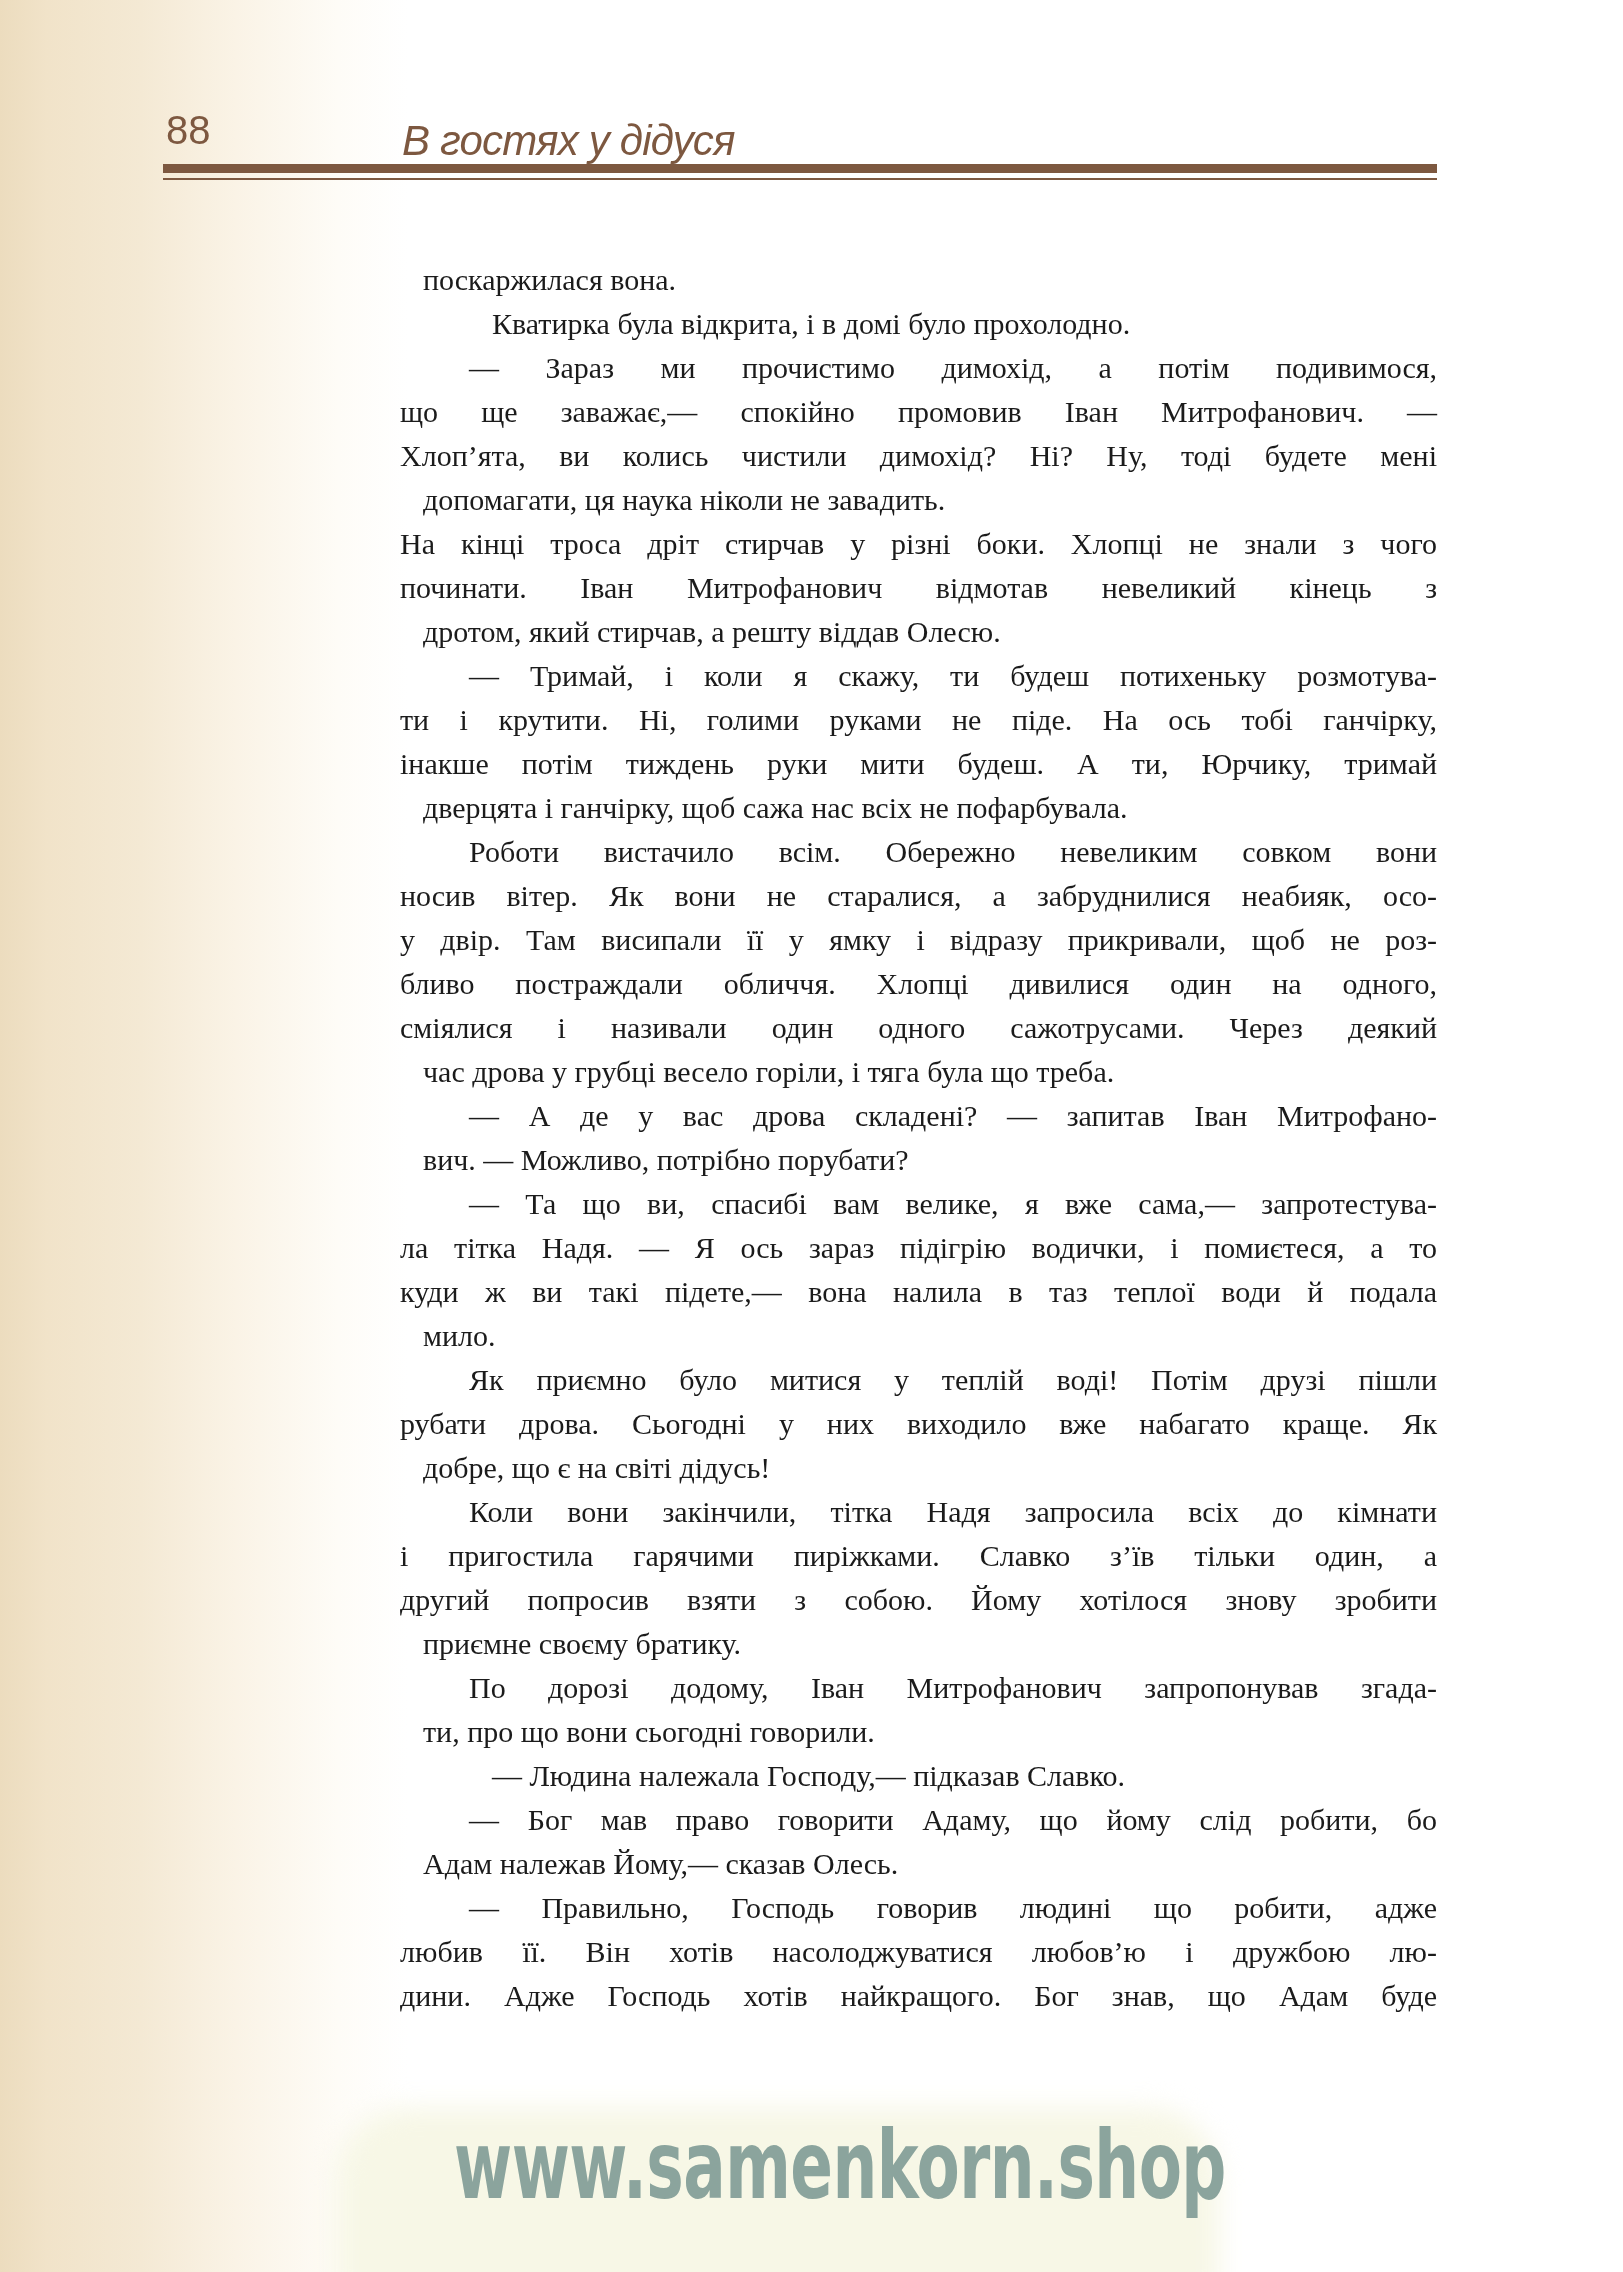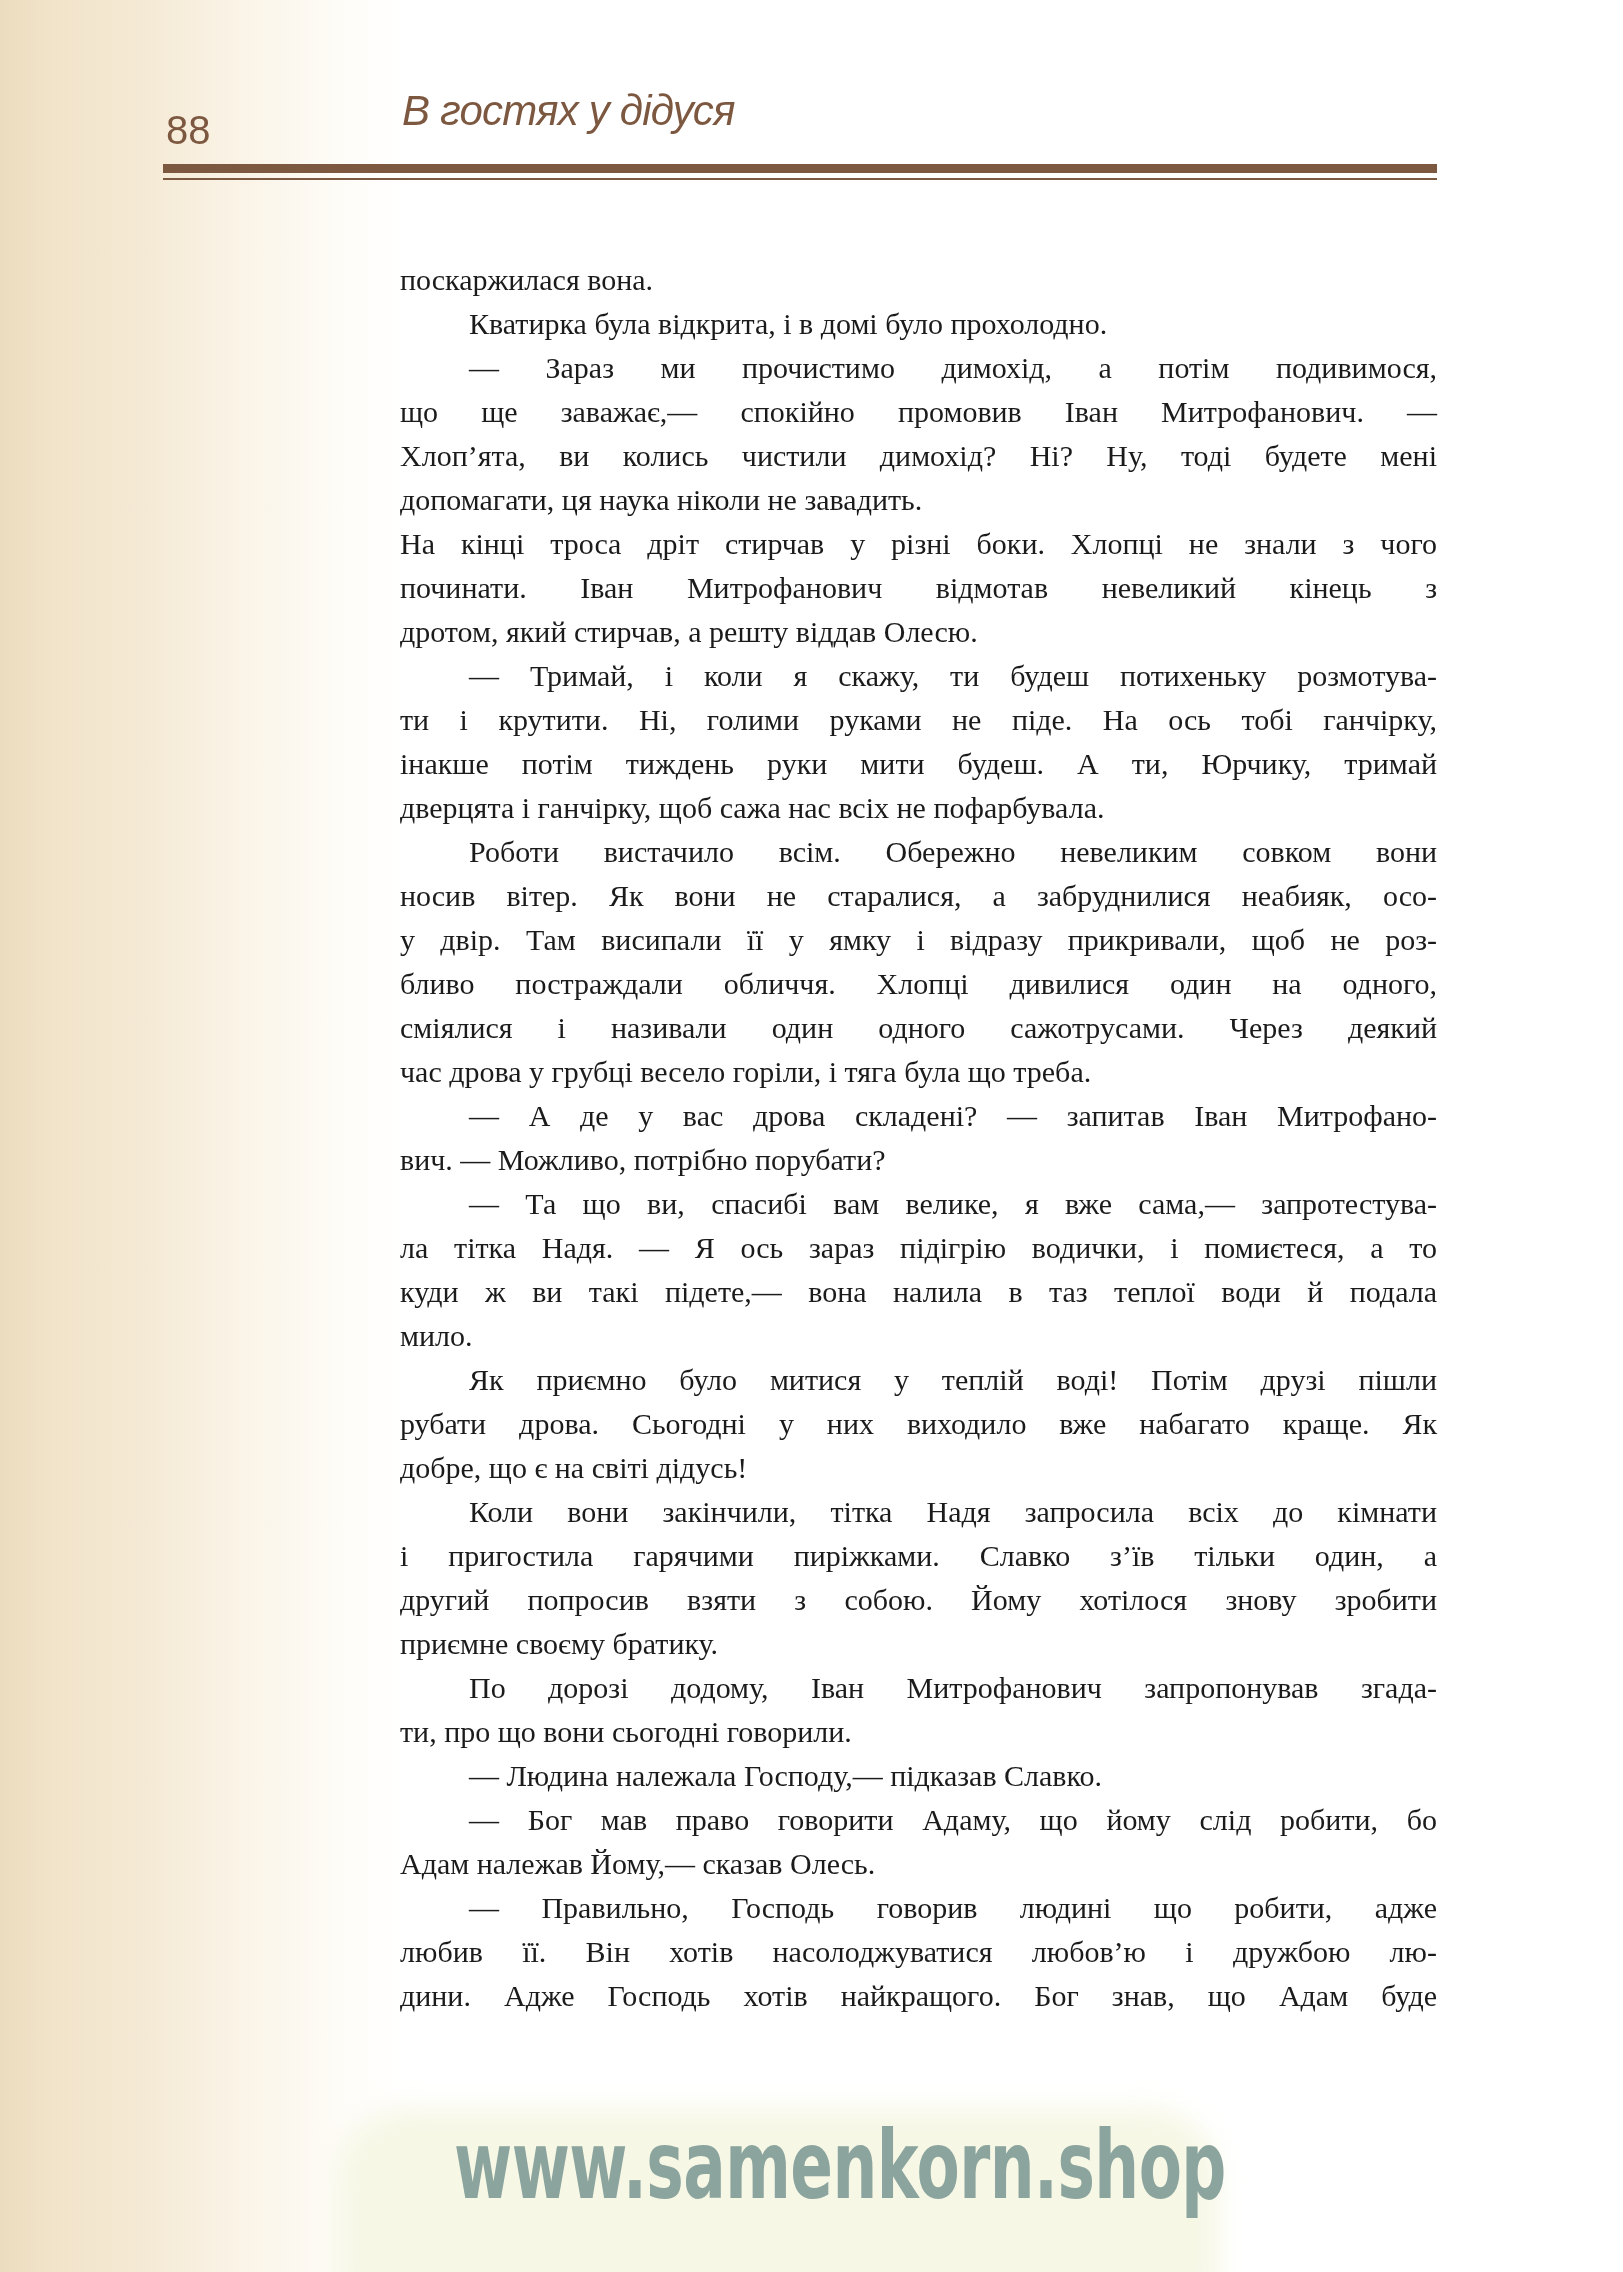--- a/index.html
+++ b/index.html
@@ -18,21 +18,21 @@
   
   .page-number {
     position: absolute;
     left: 166px; top: 110px;
     font-family: "Liberation Sans", "DejaVu Sans", sans-serif;
     font-size: 40px; line-height: 1;
     color: var(--accent, #7d5840);
   }
   .chapter-title {
     position: absolute;
-    left: 402px; top: 90px;
+    left: 402px; top: 120px;
     font-family: "Liberation Sans", "DejaVu Sans", sans-serif;
     font-style: italic;
     font-size: 42px; line-height: 1;
     letter-spacing: -0.8px;
     color: var(--accent, #7d5840);
     white-space: nowrap;
   }
   .rule-thick {
     position: absolute;
     left: 163px; top: 164px;
@@ -57,20 +57,21 @@
   .text-block .line {
     height: 44px;
     line-height: 44px;
     text-align: justify;
     text-align-last: justify;
     white-space: normal;
   }
   .text-block .line.left {
     text-align: center;
     text-align-last: left;
+    margin-left: 23px;
   }
   .text-block .line.indent {
     text-indent: 69px;
   }
 
   
   .watermark-band {
     position: absolute;
     left: 336px; top: 2108px;
     width: 883px; height: 188px;

